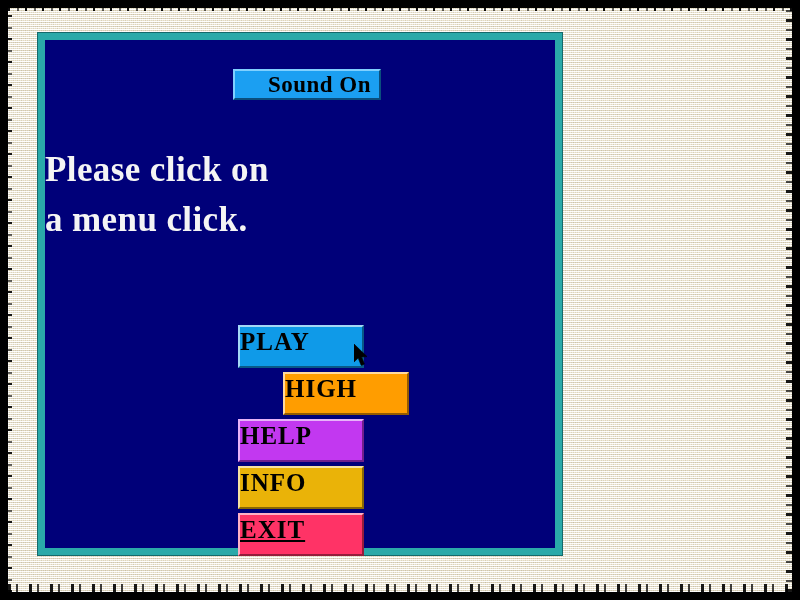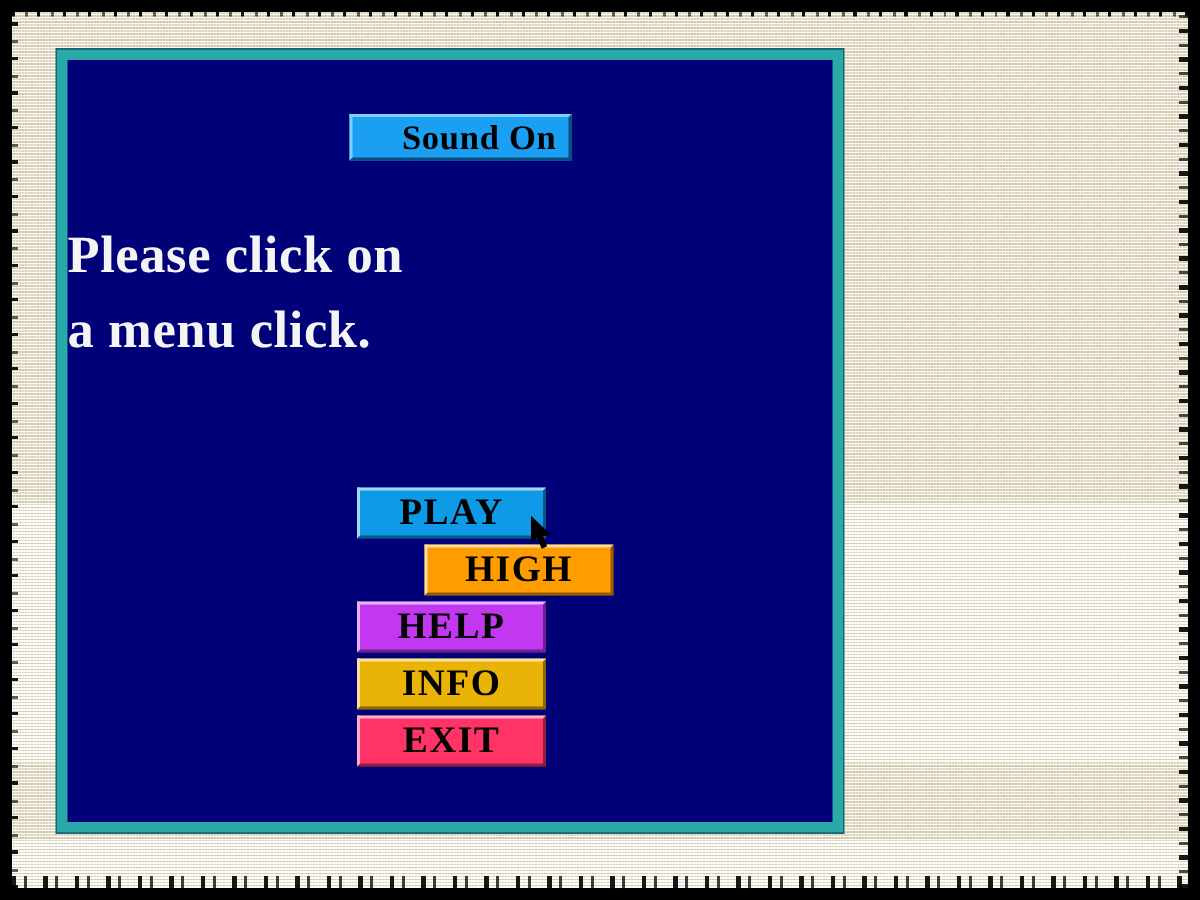--- a/index.html
+++ b/index.html
@@ -72,21 +72,21 @@
     width:524px; height:522px;
     box-sizing:border-box;
     border:7px solid #2aa9a9;
     background:#000079;
     box-shadow:0 0 0 1px #15696b;
   }
 
   
   #sound-box{
     position:absolute;
-    left:188px; top:36px;
+    left:188px; top:29px;
     width:148px; height:31px;
     background:#1b9ff2;
     border-top:2px solid #7fd0ff;
     border-left:2px solid #7fd0ff;
     border-right:2px solid #0a4e7d;
     border-bottom:2px solid #0a4e7d;
     box-sizing:border-box;
     display:flex; align-items:center; justify-content:center;
     color:#000000;
     font-size:23px;
@@ -113,38 +113,37 @@
   
   #menu{
     position:absolute;
     left:193px; top:285px;
     width:126px;
   }
   .menu-btn{
     position:relative;
     display:block;
     width:126px;
-    height:34px;
+    height:43px;
     box-sizing:border-box;
     margin:0 0 4px 0;
     border-top:2px solid rgba(255,255,255,0.62);
     border-left:2px solid rgba(255,255,255,0.62);
     border-right:2px solid rgba(0,0,0,0.42);
     border-bottom:2px solid rgba(0,0,0,0.42);
     color:#000000;
     font-family:"Liberation Serif", serif;
     font-size:25px;
     font-weight:bold;
     letter-spacing:1px;
     line-height:30px;
-    text-align:center;
     cursor:pointer;
     user-select:none;
   }
-  .menu-btn:last-child{margin-bottom:8px;}
+  .menu-btn:last-child{margin-bottom:8px;text-decoration:underline;}
 
   
   #cursor{
     position:absolute;
     left:309px; top:304px;
     width:15px; height:23px;
     pointer-events:none;
   }
 </style>
 </head>

